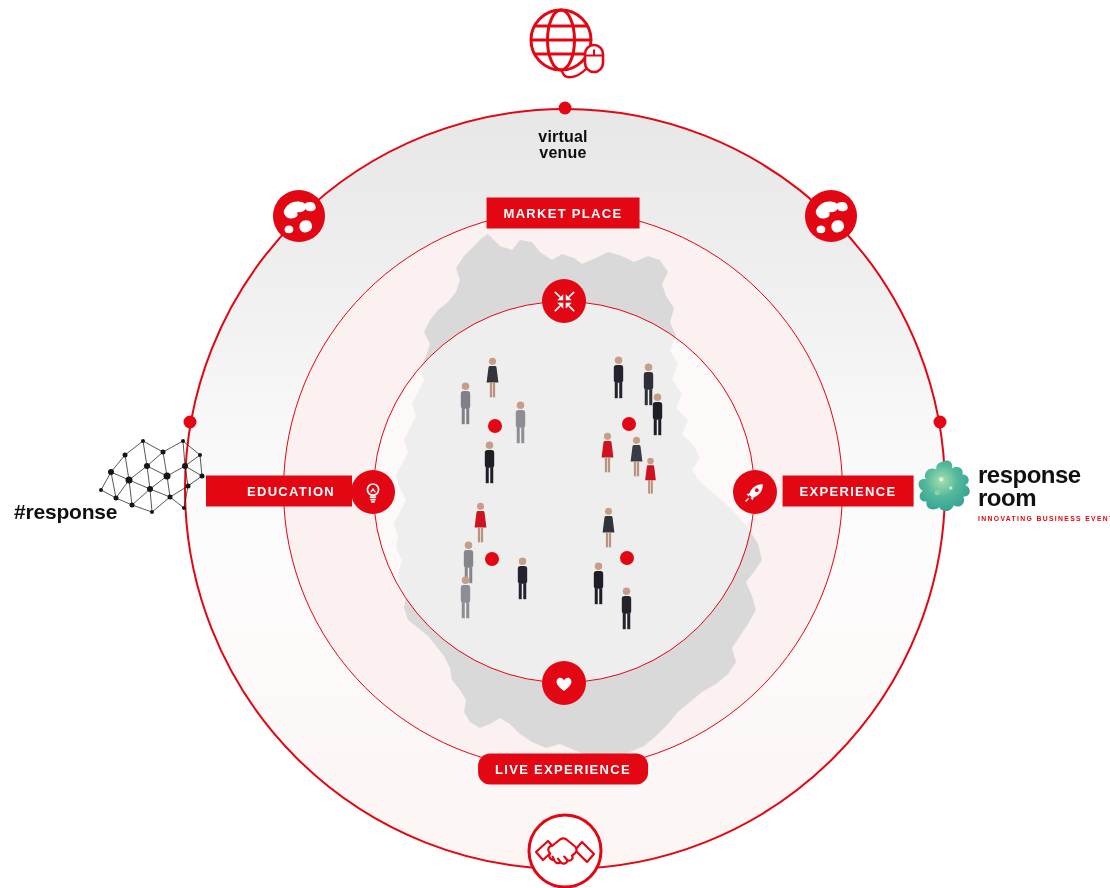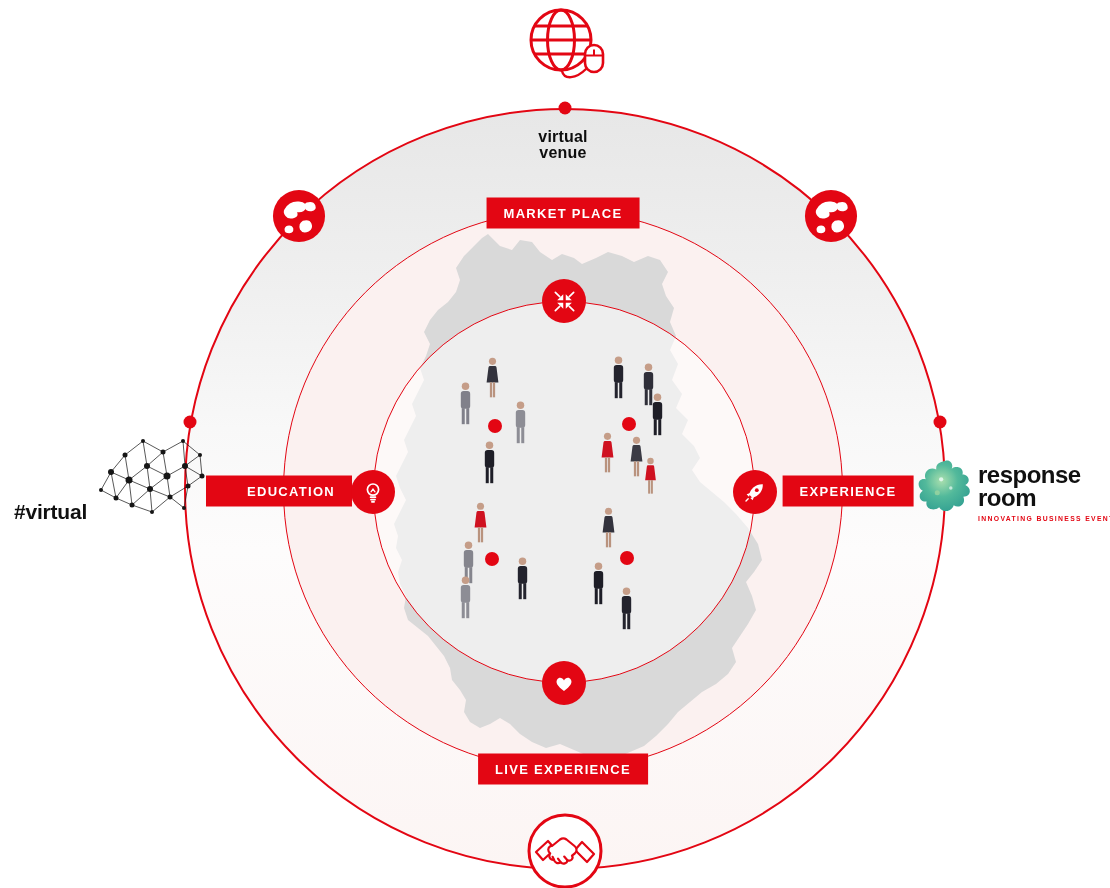--- a/index.html
+++ b/index.html
@@ -184,21 +184,21 @@
   </div>
   <div class="node" style="left:564px;top:683px;">
     <svg width="24" height="24" viewBox="0 0 24 24" aria-hidden="true">
       <path d="M12,20 C5.6,15.2 3.2,11.4 5.2,8.4 C7,5.8 10.6,6.6 12,9.4 C13.4,6.6 17,5.8 18.8,8.4 C20.8,11.4 18.4,15.2 12,20 Z" fill="#fff"></path>
     </svg>
   </div>
 
   <div class="banner" style="left:563px;top:213px;">MARKET PLACE</div>
   <div class="banner" style="left:279px;top:491px;padding-left:41px;">EDUCATION</div>
   <div class="banner" style="left:848px;top:491px;">EXPERIENCE</div>
-  <div class="banner" style="left:563px;top:769px;">LIVE EXPERIENCE</div>
+  <div class="banner" style="left:563px;top:769px;border-radius:12px;">LIVE EXPERIENCE</div>
 
   <svg class="corner-icon" style="left:95px;top:428px;" width="118" height="92" viewBox="0 0 118 92" aria-hidden="true">
     <g stroke="#161616" stroke-width="0.8" opacity="0.9">
       <line x1="6" y1="62" x2="16" y2="44"></line>
         <line x1="6" y1="62" x2="21" y2="70"></line>
       <line x1="16" y1="44" x2="21" y2="70"></line>
         <line x1="16" y1="44" x2="30" y2="27"></line>
       <line x1="16" y1="44" x2="34" y2="52"></line>
         <line x1="21" y1="70" x2="34" y2="52"></line>
       <line x1="21" y1="70" x2="37" y2="77"></line>
@@ -248,21 +248,21 @@
         <circle cx="72" cy="48" r="3.5"></circle>
       <circle cx="75" cy="69" r="2.5"></circle>
         <circle cx="88" cy="13" r="2"></circle>
         <circle cx="90" cy="38" r="3"></circle>
       <circle cx="93" cy="58" r="2.5"></circle>
         <circle cx="105" cy="27" r="2"></circle>
         <circle cx="107" cy="48" r="2.5"></circle>
       <circle cx="89" cy="80" r="2"></circle>
     </g>
   </svg>
-  <div class="brand-left-text">#virtual</div>
+  <div class="brand-left-text">#response</div>
 
   <div class="brand-right">
     <svg width="58" height="58" viewBox="0 0 60 60" aria-hidden="true">
       <defs>
         <radialGradient id="rrgrad" cx="45%" cy="40%" r="70%">
           <stop offset="0%" stop-color="#a9dfae"></stop>
           <stop offset="45%" stop-color="#52b99b"></stop>
           <stop offset="100%" stop-color="#2d9c90"></stop>
         </radialGradient>
       </defs>

